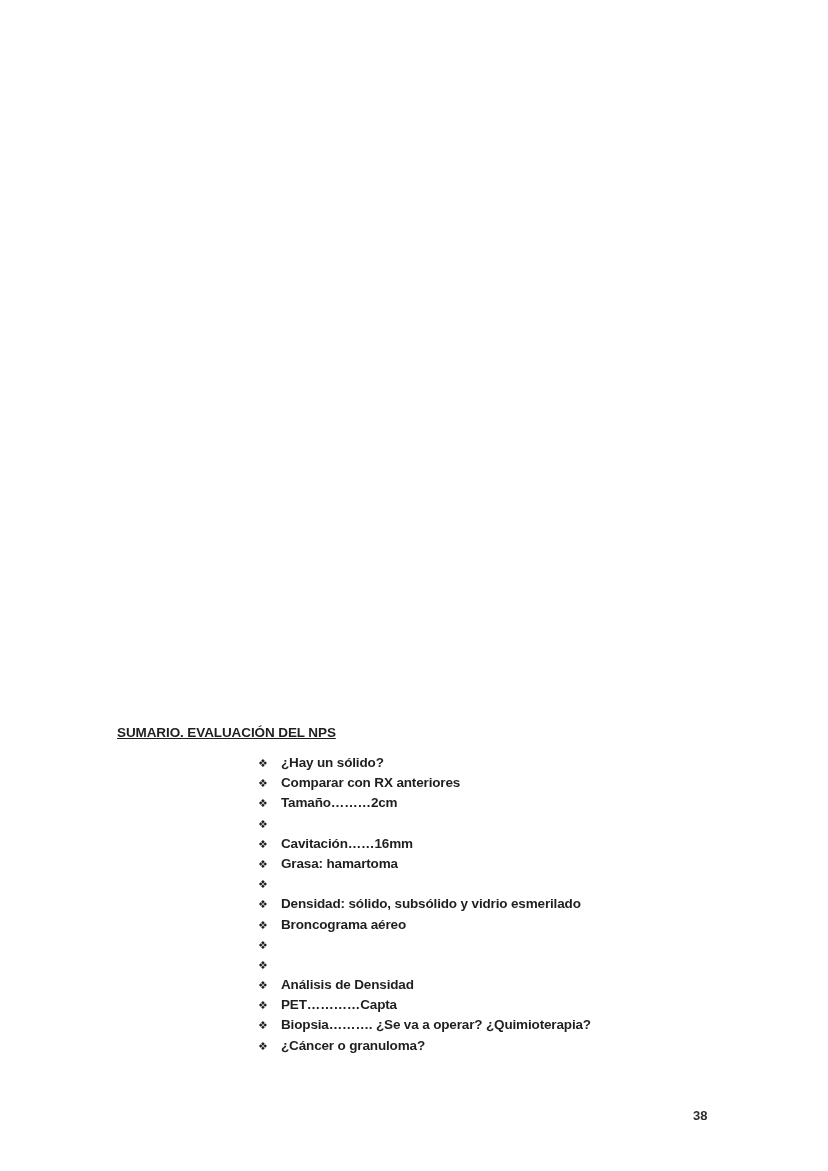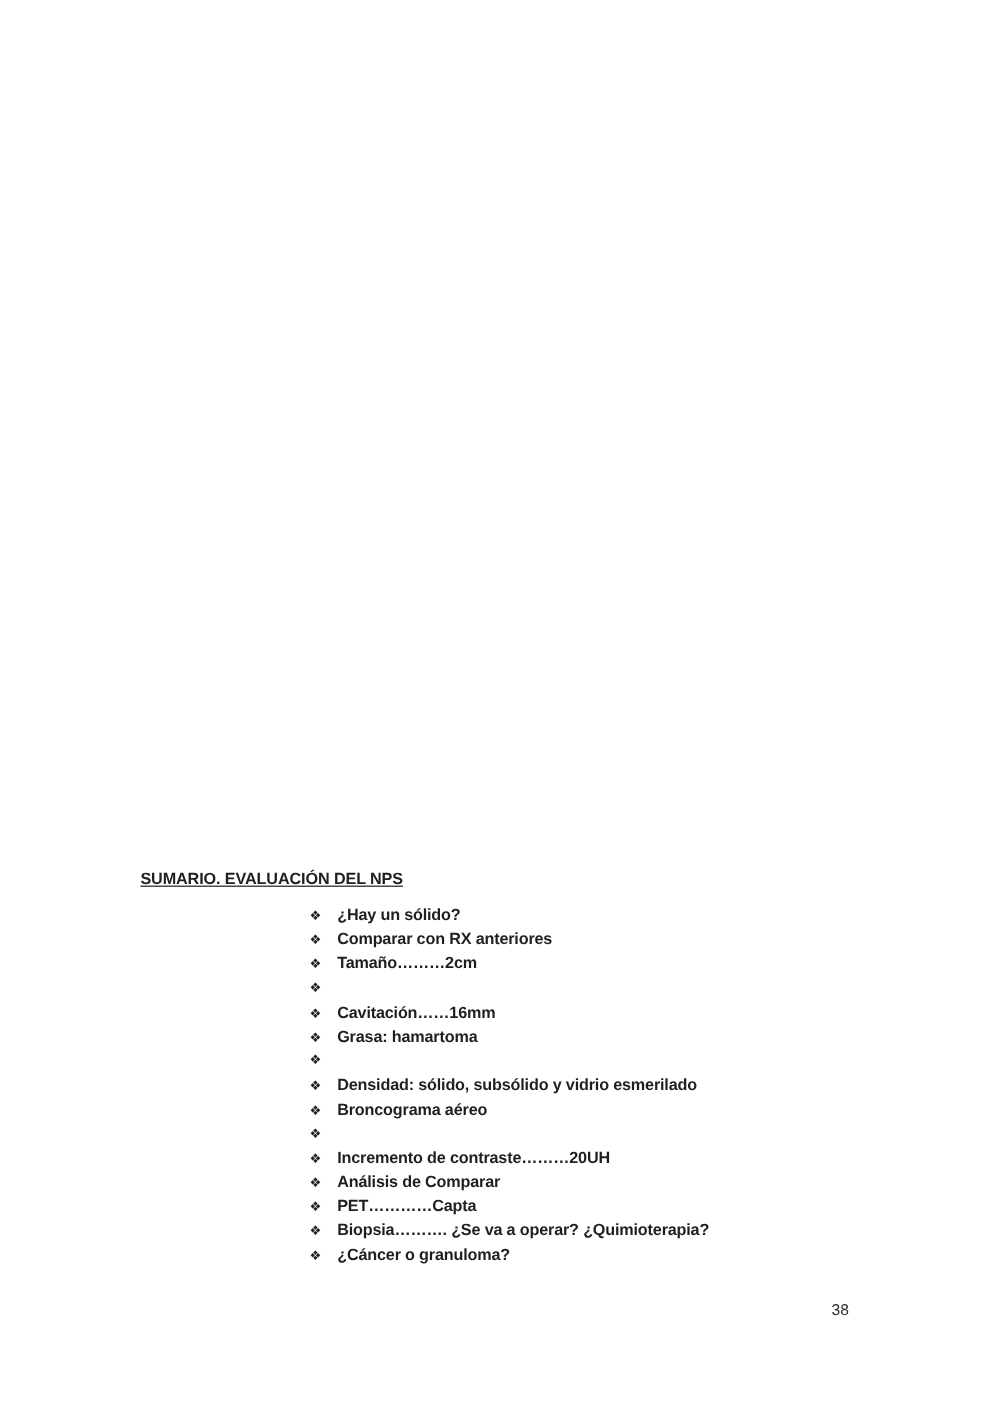--- a/index.html
+++ b/index.html
@@ -48,23 +48,23 @@
   }
   .item-text {
     font-size: 13.5px;
     font-weight: bold;
     letter-spacing: -0.15px;
     line-height: 20.2px;
   }
   .page-number {
     position: absolute;
     left: 693px;
-    top: 1084px;
+    top: 1108px;
     font-size: 13px;
-    font-weight: normal;
+    font-weight: bold;
     color: var(--pagenum, #2e2e2e);
   }
 </style>
 </head>
 <body>
 
 <div class="page" style="--bg: #ffffff; --text: #1f1f1f; --pagenum: #2e2e2e;">
   <h1 class="heading">SUMARIO. EVALUACIÓN DEL NPS</h1>
 
   <div class="list" id="bullet-list">
@@ -100,25 +100,24 @@
       </div>
       <div class="item">
         <span class="bullet">❖</span>
         <span class="item-text">Broncograma aéreo</span>
       </div>
       <div class="item">
         <span class="bullet">❖</span>
       </div>
       <div class="item">
         <span class="bullet">❖</span>
-        <span class="item-text">Incremento de contraste………20UH</span>
       </div>
       <div class="item">
         <span class="bullet">❖</span>
-        <span class="item-text">Análisis de Comparar</span>
+        <span class="item-text">Análisis de Densidad</span>
       </div>
       <div class="item">
         <span class="bullet">❖</span>
         <span class="item-text">PET…………Capta</span>
       </div>
       <div class="item">
         <span class="bullet">❖</span>
         <span class="item-text">Biopsia………. ¿Se va a operar? ¿Quimioterapia?</span>
       </div>
       <div class="item">

